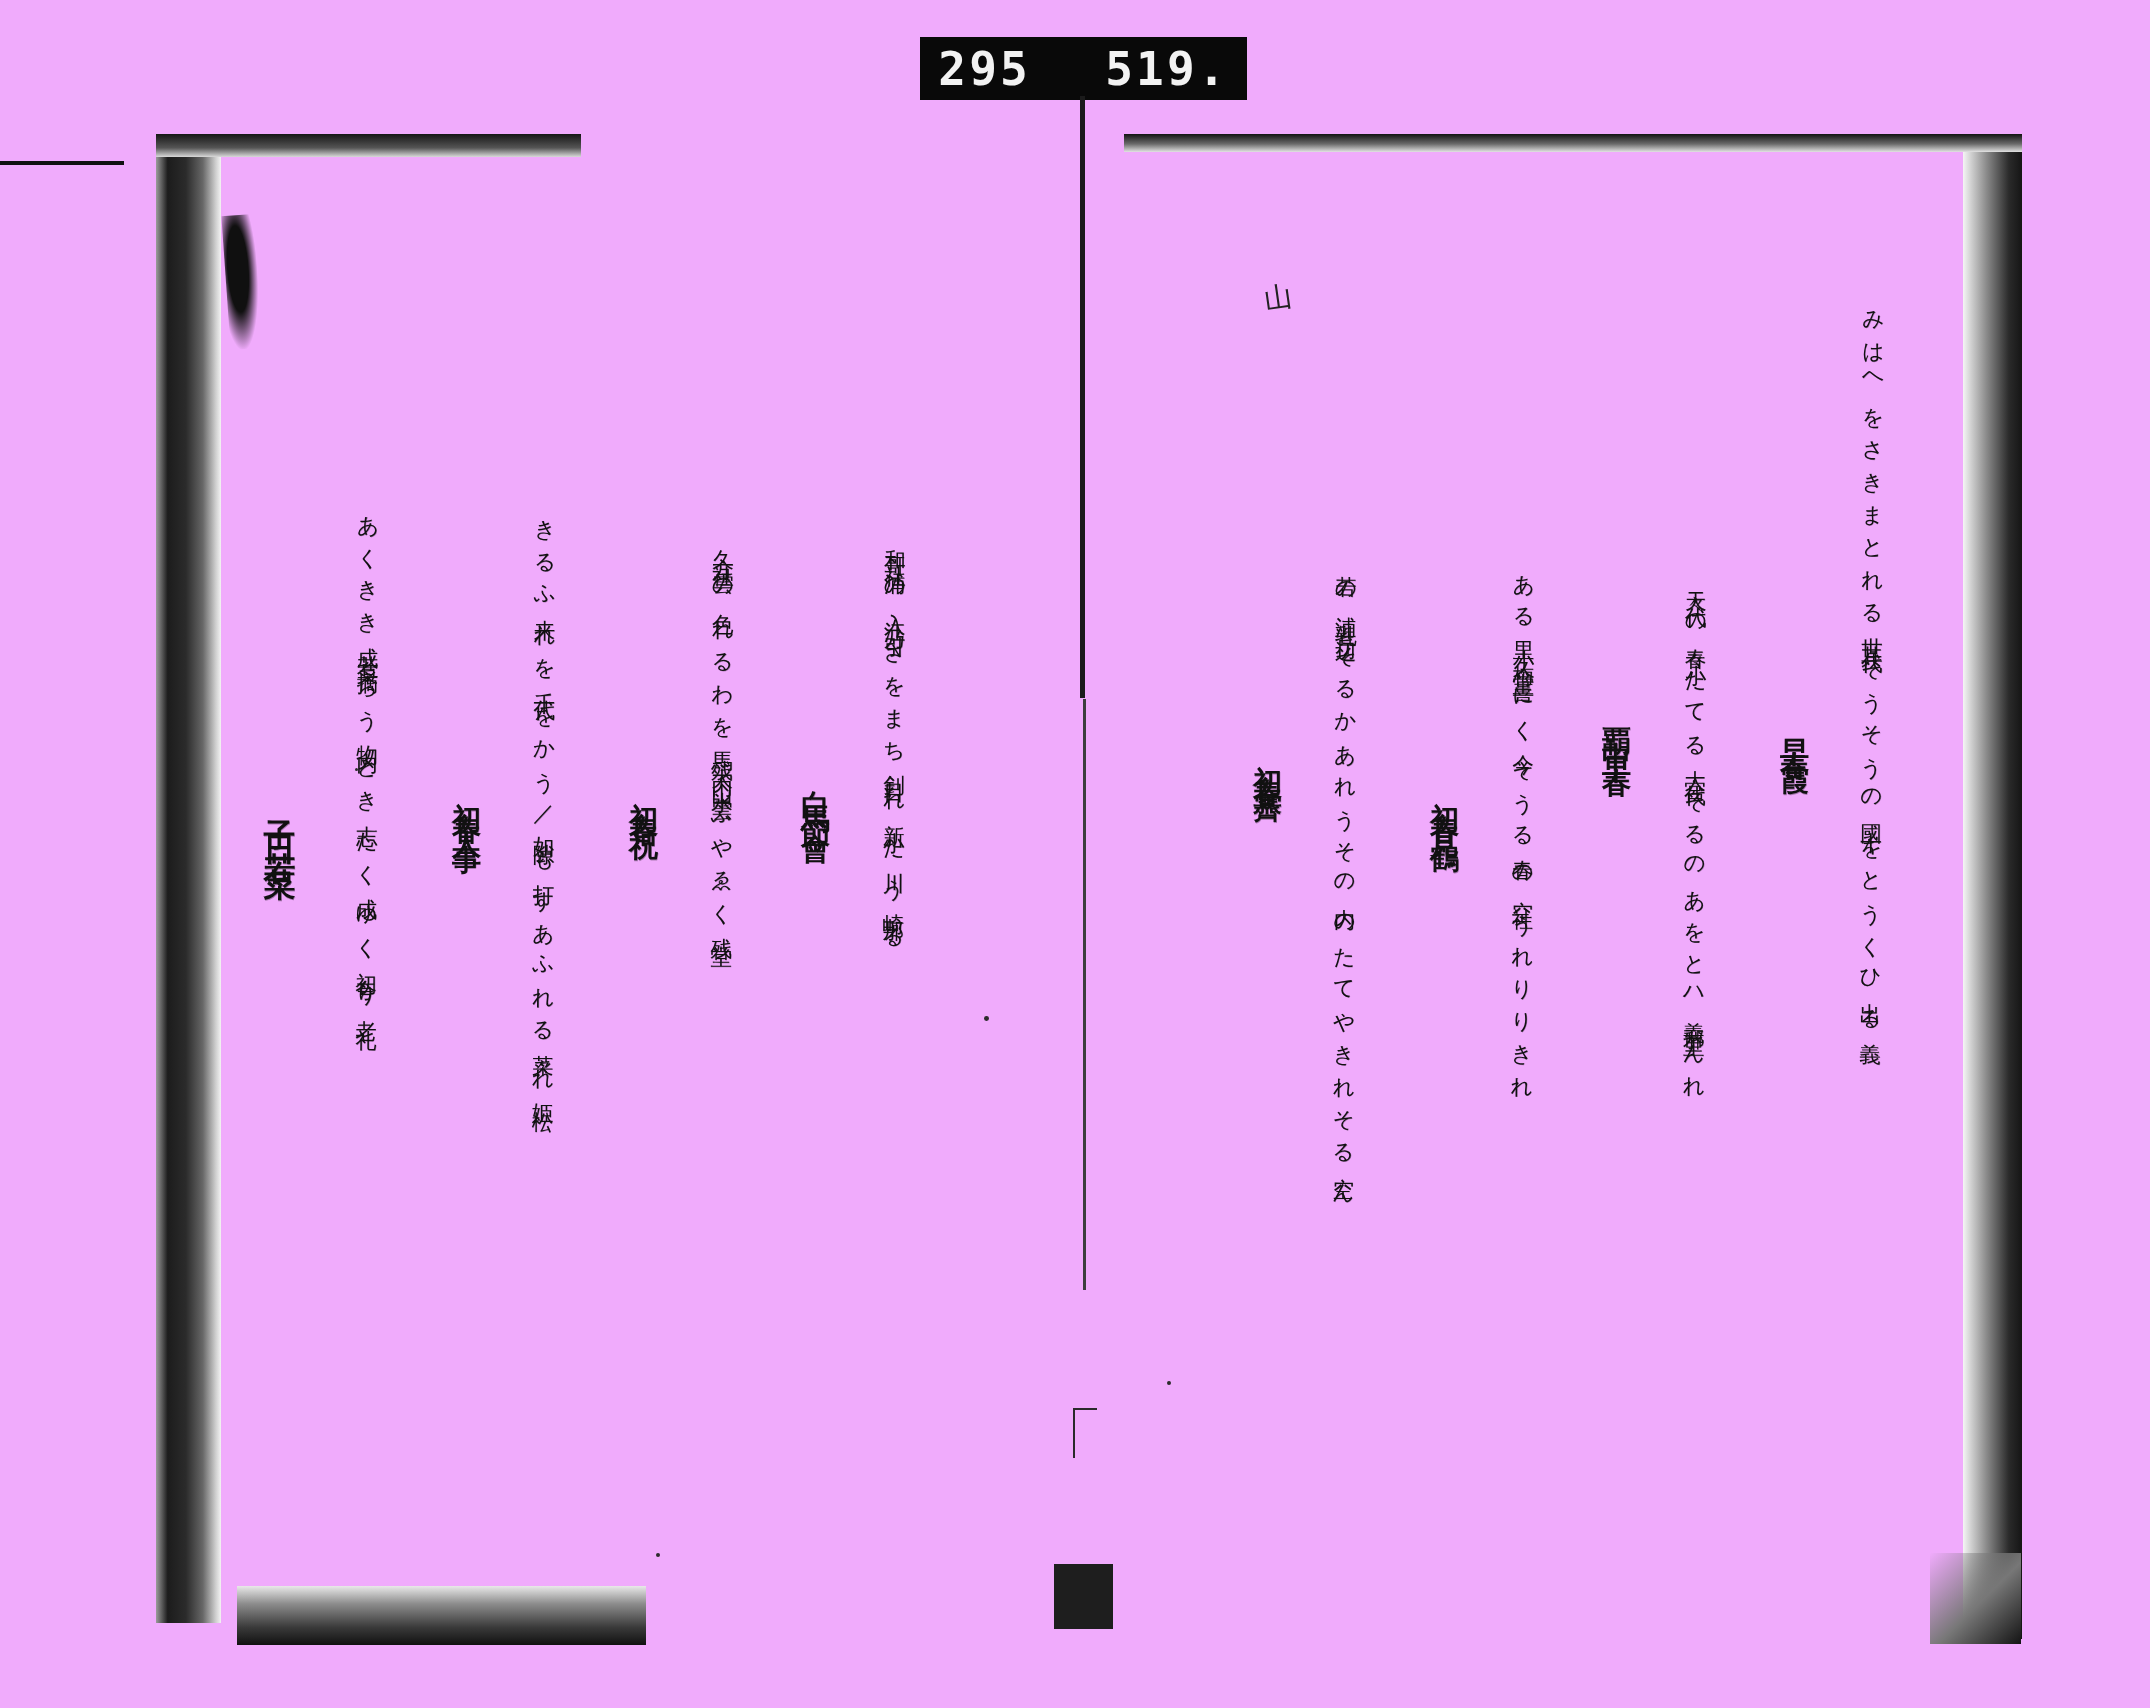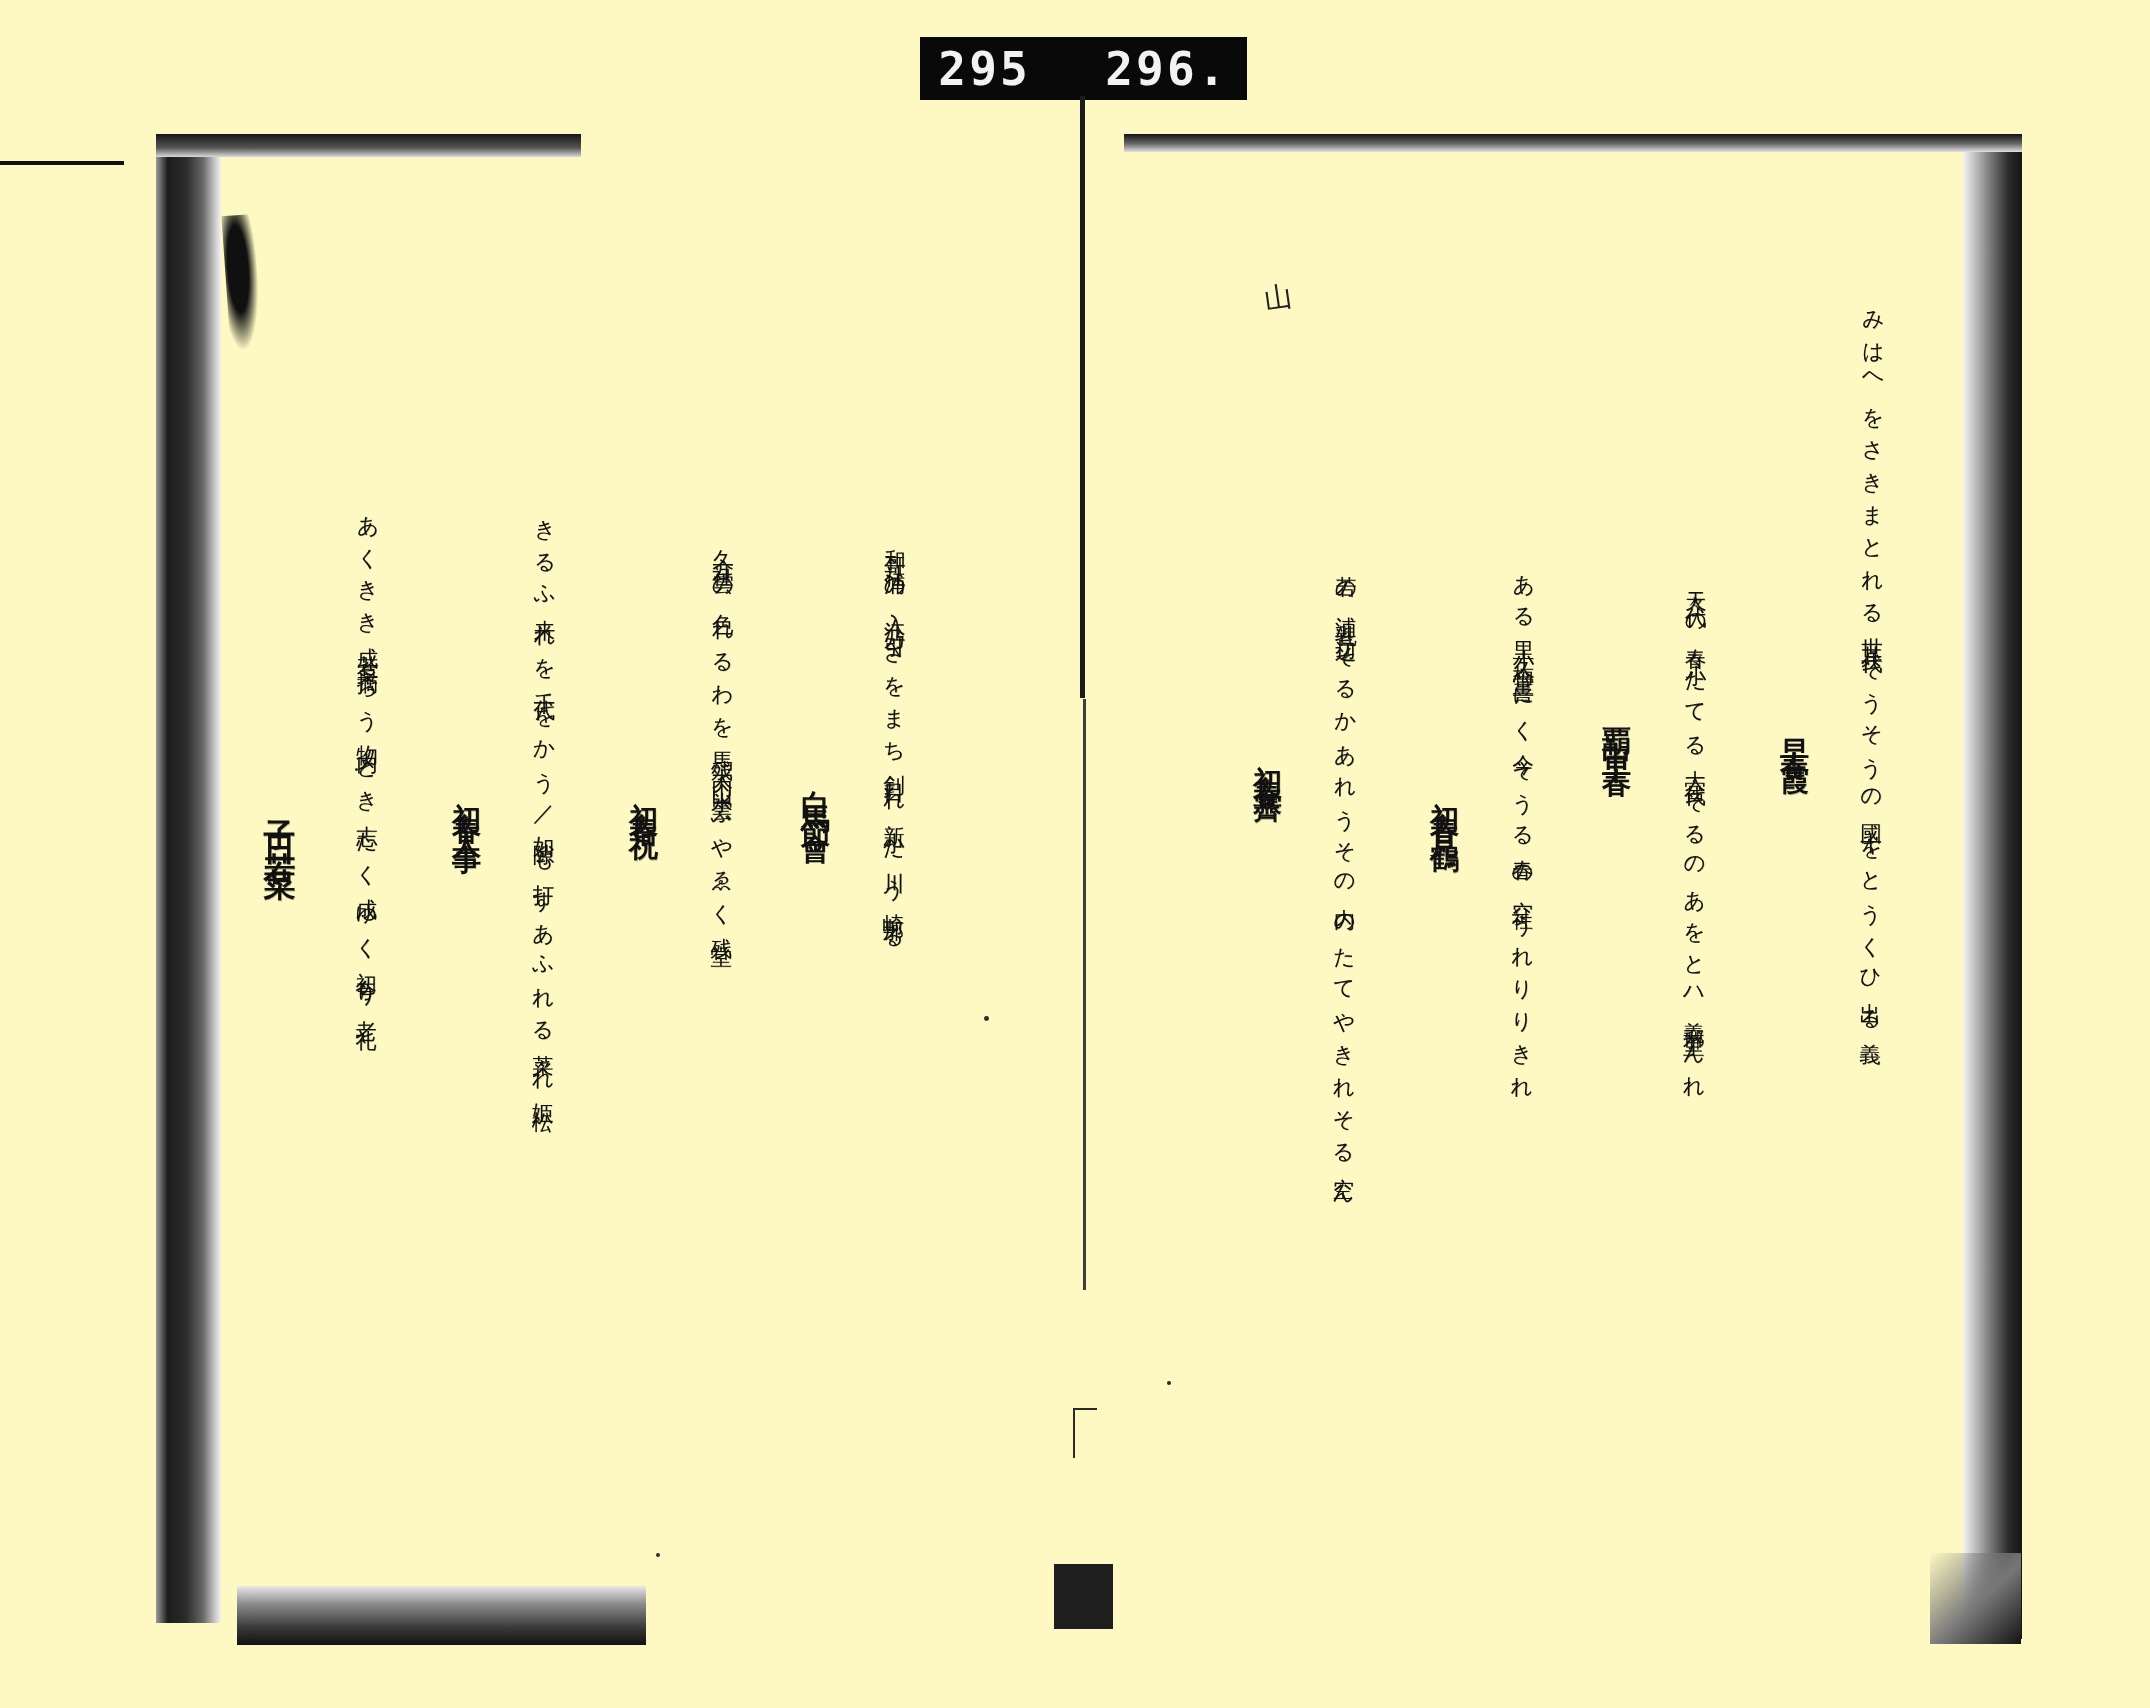--- a/index.html
+++ b/index.html
@@ -12,21 +12,21 @@
     height: 1709px;
     position: relative;
     font-family: "DejaVu Sans", sans-serif;
     overflow: hidden;
   }
 
   
   .scan-root {
     position: absolute;
     inset: 0;
-    background: #fef9c3;
+    background: #f0abfc;
   }
 
   
   .frame-strip {
     position: absolute;
     left: 920px;
     top: 37px;
     width: 327px;
     height: 63px;
     background: #090909;
@@ -209,21 +209,21 @@
     text-shadow: 0.4px 0.4px 0 rgba(0,0,0,0.30);
   }
 </style>
 </head>
 <body>
 
 <div class="scan-root">
 
   <div class="frame-strip">
     <span class="frame-num">295</span>
-    <span class="frame-num">296.</span>
+    <span class="frame-num">519.</span>
   </div>
 
   <div class="register-line"></div>
 
   <div class="spread">
 
     <div class="left-shadow"></div>
     <div class="left-shadow-top"></div>
     <div class="left-nub"></div>
     <div class="left-bottom-shadow"></div>

